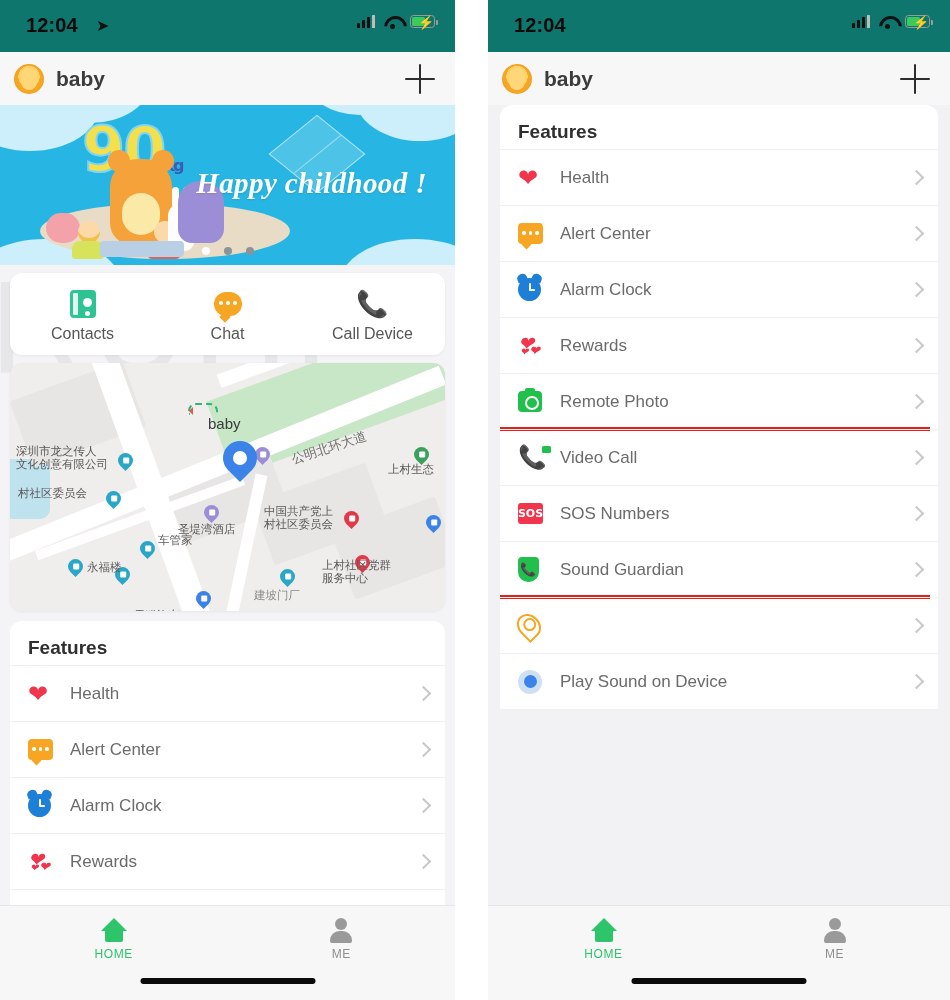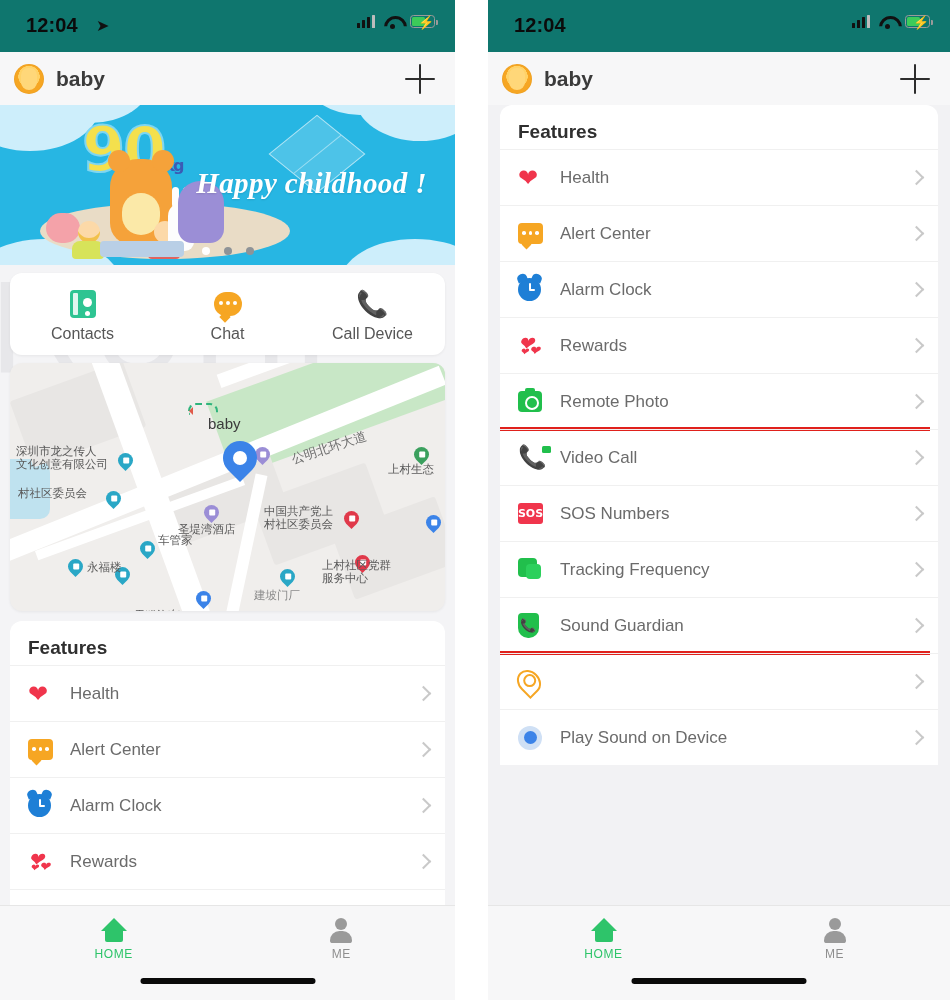--- a/index.html
+++ b/index.html
@@ -678,27 +678,20 @@
         </div>
 
         <div class="frow">
           <div class="fico">
               <span class="g-sos">SOS</span>
             </div>
           <div class="flabel">SOS Numbers</div>
           <div class="chev"></div>
         </div>
 
-        <div class="frow">
-          <div class="fico">
-              <span class="g-tracking"></span>
-            </div>
-          <div class="flabel">Tracking Frequency</div>
-          <div class="chev"></div>
-        </div>
 
         <div class="frow">
           <div class="fico">
               <span class="g-shield">📞</span>
             </div>
           <div class="flabel">Sound Guardian</div>
           <div class="chev"></div>
           <div class="redline"></div>
         </div>
 

